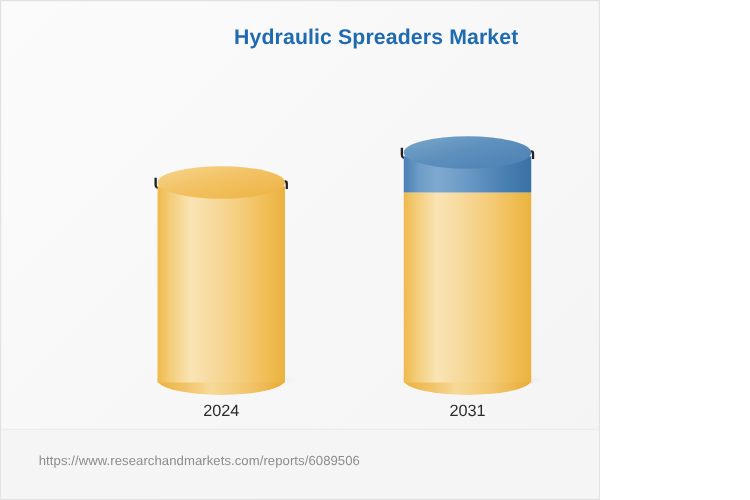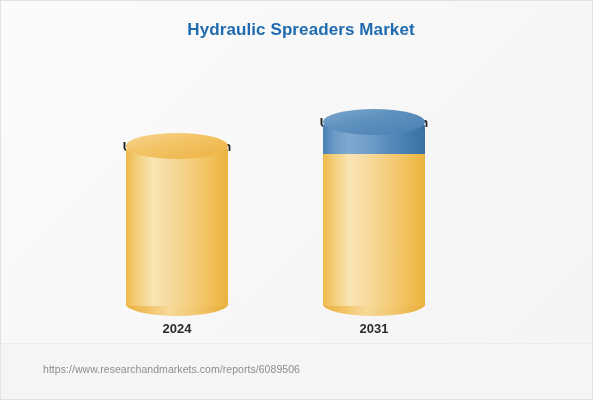--- a/index.html
+++ b/index.html
@@ -9,21 +9,21 @@
   body {
     width: 600px;
     height: 400px;
     background: #ffffff;
     font-family: "Liberation Sans", sans-serif;
     overflow: hidden;
   }
   .card {
     position: relative;
     box-sizing: border-box;
-    width: 593px;
+    width: 480px;
     height: 400px;
     background: linear-gradient(135deg, #fbfbfb 0%, #f7f7f7 55%, #f4f4f4 100%);
     border: 1px solid #e2e2e2;
     overflow: hidden;
   }
 
   
   .header {
     position: absolute;
     left: 0;
@@ -129,37 +129,37 @@
     height: 12px;
     border-radius: 50%;
     background: radial-gradient(ellipse at center, rgba(130,130,130,0.22) 0%, rgba(130,130,130,0) 72%);
   }
   .axis-label {
     position: absolute;
     width: 100%;
     left: 0;
     text-align: center;
     font-size: 13px;
-    font-weight: bold;
+    font-weight: normal;
     color: #2b2b2b;
   }
 
   
   .footer {
     position: absolute;
     left: 0;
     bottom: 0;
     width: 600px;
     height: 55px;
     background: #f5f5f5;
     border-top: 1px solid #ececec;
   }
   .footer-url {
     position: absolute;
-    left: 42px;
+    left: 30px;
     top: 19px;
     font-size: 10.5px;
     color: #8d8d8d;
     letter-spacing: 0.05px;
   }
   .logo {
     position: absolute;
     right: 20px;
     top: 10px;
     text-align: center;

